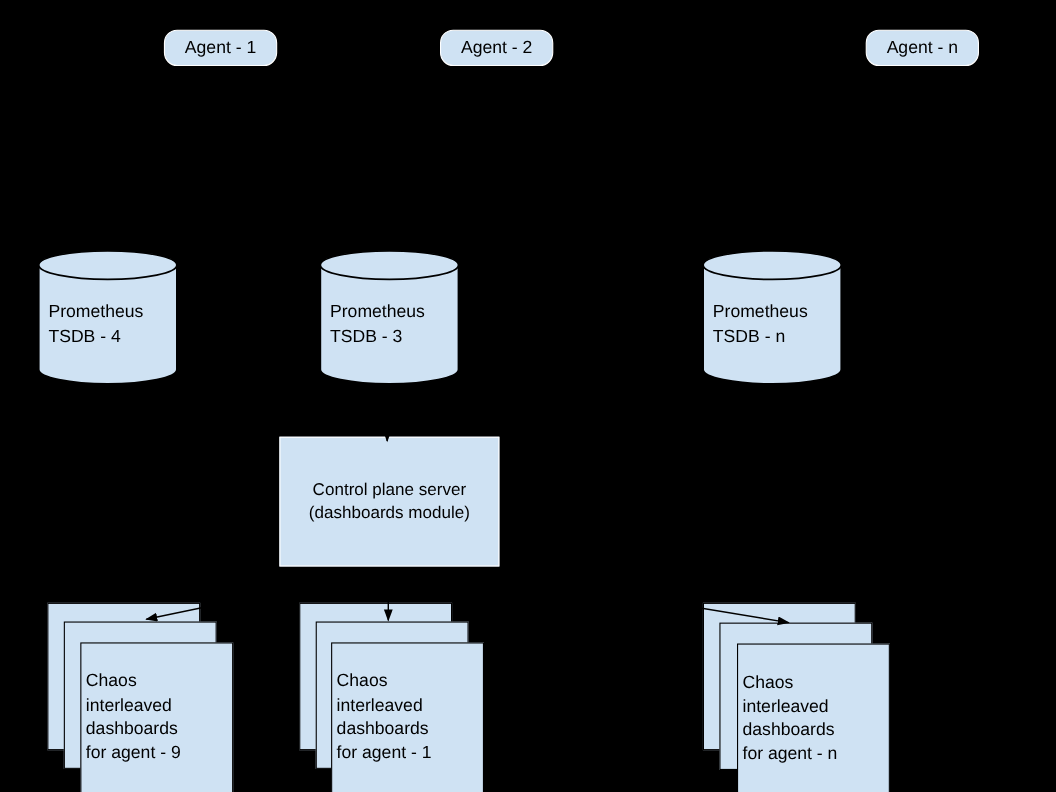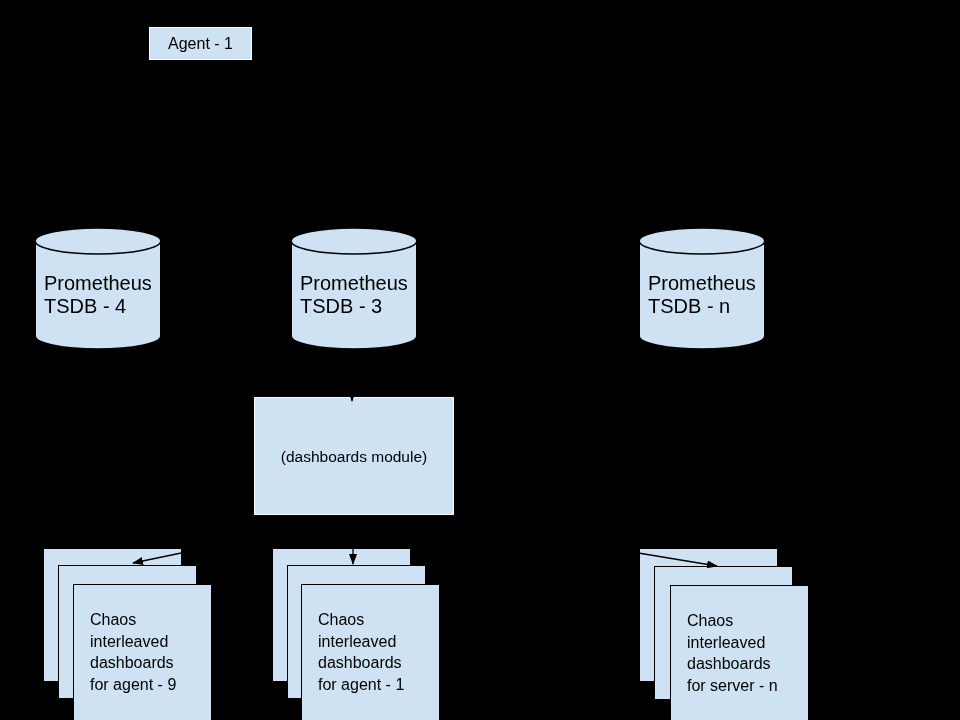--- a/index.html
+++ b/index.html
@@ -12,40 +12,40 @@
     width: 960px; height: 720px;
     background: #000000;
     overflow: hidden;
   }
   
   .agent-box {
     position: absolute;
     width: 101px; height: 31px;
     background: #cfe2f3;
     border: 1.5px solid #ffffff;
-    border-radius: 0;
+    border-radius: 12px;
     display: flex; align-items: center; justify-content: center;
     font-size: 16px; color: #000000;
   }
   .agent-1 { left: 149px; top: 27px; }
   .agent-2 { left: 400px; top: 27px; }
   .agent-n { left: 787px; top: 27px; }
 
   
   .cylinder {
     position: absolute;
     width: 128px; height: 123px;
   }
   .cyl-1 { left: 34px;  top: 227px; }
   .cyl-2 { left: 290px; top: 227px; }
   .cyl-n { left: 638px; top: 227px; }
   .cylinder svg { position: absolute; left: 0; top: 0; }
   .cyl-label {
     position: absolute; left: 10px; top: 45px;
-    font-size: 20px; line-height: 23px; color: #000000;
+    font-size: 16px; line-height: 23px; color: #000000;
     white-space: nowrap;
   }
 
   
   .control-box {
     position: absolute;
     left: 254px; top: 397px;
     width: 198px; height: 116px;
     background: #cfe2f3;
     border: 1.5px solid #ffffff;
@@ -65,38 +65,44 @@
   .stack-left  .s1 { left: 43px;  top: 548px; }
   .stack-left  .s2 { left: 58px;  top: 565px; }
   .stack-left  .s3 { left: 73px;  top: 584px; height: 160px; }
   .stack-mid   .s1 { left: 272px; top: 548px; }
   .stack-mid   .s2 { left: 287px; top: 565px; }
   .stack-mid   .s3 { left: 301px; top: 584px; height: 160px; }
   .stack-right .s1 { left: 639px; top: 548px; }
   .stack-right .s2 { left: 654px; top: 566px; }
   .stack-right .s3 { left: 670px; top: 585px; height: 160px; }
   .sheet-label {
-    position: absolute; left: 16px; top: 24px;
+    position: absolute; left: 4px; top: 24px;
     font-size: 16px; line-height: 21.7px; color: #000000;
     white-space: nowrap;
   }
 
   
   .arrows {
     position: absolute; left: 0; top: 0;
     pointer-events: none;
   }
 </style>
 </head>
 <body>
 
 <div class="canvas">
 
   <div class="agent-box agent-1">
     <span>Agent - 1</span>
+  </div>
+  <div class="agent-box agent-2">
+    <span>Agent - 2</span>
+  </div>
+  <div class="agent-box agent-n">
+    <span>Agent - n</span>
   </div>
 
   <div class="cylinder cyl-1">
     <svg width="128" height="123" viewBox="0 0 128 123">
       <path d="M1.2,14 L1.2,109 A62.8,13 0 0 0 126.8,109 L126.8,14" fill="#cfe2f3" stroke="#000000" stroke-width="1.6"></path>
       <ellipse cx="64" cy="14" rx="62.8" ry="13" fill="#cfe2f3" stroke="#000000" stroke-width="1.6"></ellipse>
     </svg>
     <div class="cyl-label">
       <div>Prometheus</div>
       <div>TSDB - 4</div>
@@ -117,20 +123,21 @@
       <path d="M1.2,14 L1.2,109 A62.8,13 0 0 0 126.8,109 L126.8,14" fill="#cfe2f3" stroke="#000000" stroke-width="1.6"></path>
       <ellipse cx="64" cy="14" rx="62.8" ry="13" fill="#cfe2f3" stroke="#000000" stroke-width="1.6"></ellipse>
     </svg>
     <div class="cyl-label">
       <div>Prometheus</div>
       <div>TSDB - n</div>
     </div>
   </div>
 
   <div class="control-box">
+    <div>Control plane server</div>
     <div>(dashboards module)</div>
   </div>
 
   <div class="stack-left">
     <div class="sheet s1"></div>
     <div class="sheet s2"></div>
     <div class="sheet s3">
       <div class="sheet-label">
         <div>Chaos</div>
         <div>interleaved</div>
@@ -152,21 +159,21 @@
     </div>
   </div>
   <div class="stack-right">
     <div class="sheet s1"></div>
     <div class="sheet s2"></div>
     <div class="sheet s3">
       <div class="sheet-label">
         <div>Chaos</div>
         <div>interleaved</div>
         <div>dashboards</div>
-        <div>for server - n</div>
+        <div>for agent - n</div>
       </div>
     </div>
   </div>
 
   <svg class="arrows" width="960" height="720" viewBox="0 0 960 720">
     <defs>
       <marker id="ah" markerWidth="12" markerHeight="10" refX="10" refY="4" orient="auto" markerUnits="userSpaceOnUse">
         <path d="M0,0 L11,4 L0,8 z" fill="#000000"></path>
       </marker>
     </defs>

